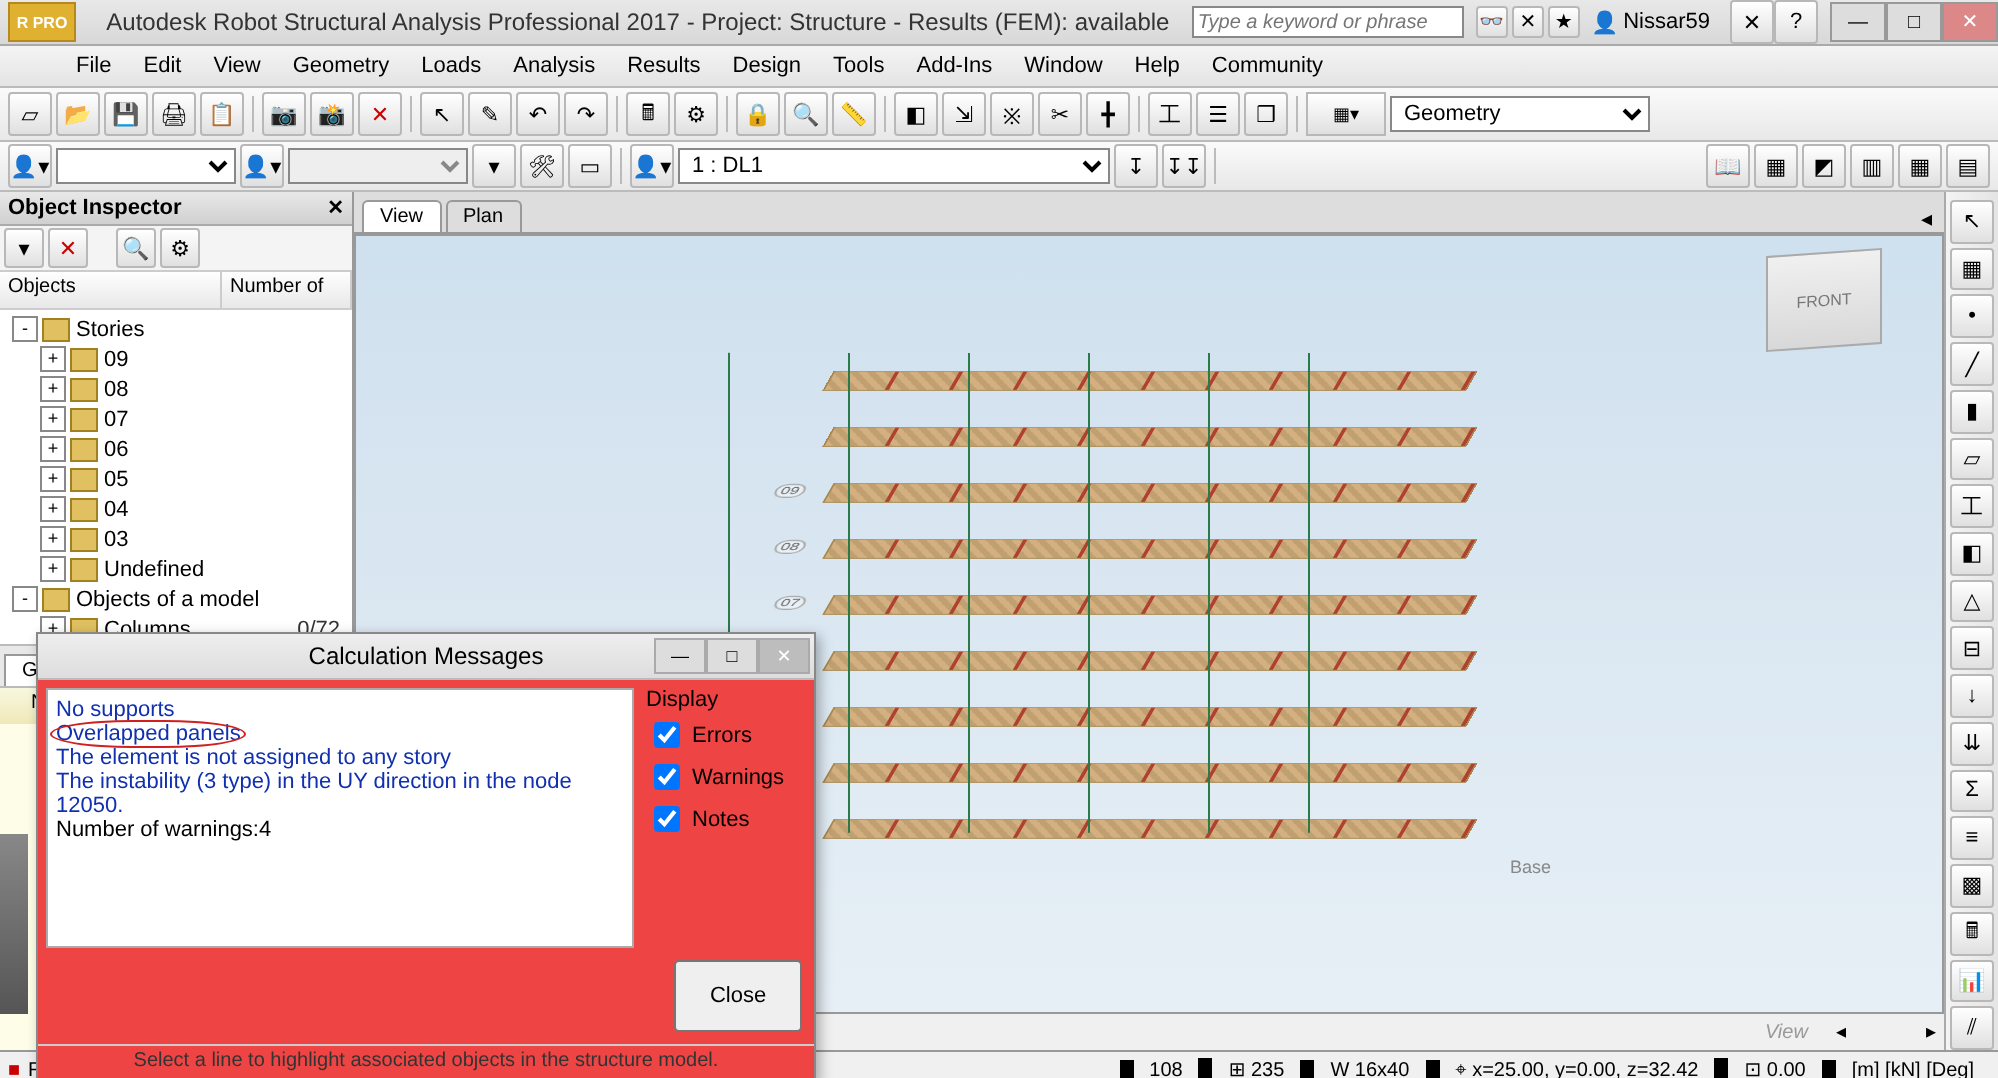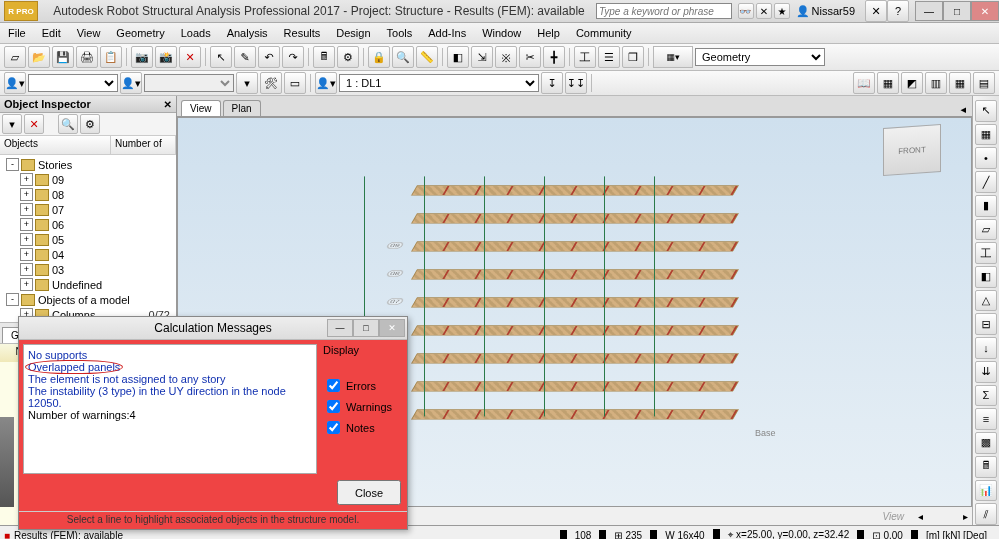--- a/index.html
+++ b/index.html
@@ -7,35 +7,35 @@
 .titlebar .logo{width:32px;height:18px;background:#e0b030;margin:0 4px;display:flex;align-items:center;justify-content:center;font-size:8px;font-weight:bold;color:#fff;border:1px solid #b58820}
 .titlebar .title{flex:1;text-align:center;font-size:12px;color:#333}
 .titlebar input{width:130px;height:14px;font-size:10px;font-style:italic;color:#888;border:1px solid #888;padding:0 2px}
 .titlebar .sys{display:flex;gap:2px;margin-left:6px}
 .titlebar .sys span{width:14px;height:14px;display:inline-flex;align-items:center;justify-content:center;font-size:10px;cursor:pointer}
 .titlebar .user{margin:0 6px;font-size:11px;display:flex;align-items:center;gap:2px}
 .winbtns{display:flex;margin-left:6px}
 .winbtns div{width:26px;height:18px;border:1px solid #999;background:#ddd;display:flex;align-items:center;justify-content:center;font-size:10px;cursor:pointer}
 .winbtns .close{background:#d88;color:#fff}
 
-.menubar{height:20px;background:linear-gradient(#f4f4f4,#e4e4e4);display:flex;align-items:center;border-bottom:1px solid #bbb}
+.menubar{height:20px;background:linear-gradient(#f4f4f4,#e4e4e4);display:flex;align-items:center;padding-left:30px;border-bottom:1px solid #bbb}
 .menubar span{padding:0 8px;cursor:pointer;font-size:11px}
 
 .toolbar{height:26px;background:linear-gradient(#fafafa,#e8e8e8);display:flex;align-items:center;padding:0 4px;gap:2px;border-bottom:1px solid #bbb}
 .tbtn{width:20px;height:20px;border:1px solid #b8b8b8;background:linear-gradient(#fff,#e0e0e0);display:flex;align-items:center;justify-content:center;cursor:pointer;font-size:11px;border-radius:2px}
 .tsep{width:1px;height:18px;background:#bbb;margin:0 2px}
 .combo{height:18px;border:1px solid #888;background:#fff;font-size:11px;padding:0 2px}
 .combo.disabled{background:#eee;color:#888}
 .toolbar .big-combo{width:130px}
 .layout-btn{width:38px;height:20px;border:1px solid #b8b8b8;background:linear-gradient(#fff,#e0e0e0);display:flex;align-items:center;justify-content:center;cursor:pointer;font-size:9px}
 
 .toolbar2{height:24px;background:linear-gradient(#fafafa,#e8e8e8);display:flex;align-items:center;padding:0 4px;gap:2px;border-bottom:1px solid #bbb}
 .toolbar2 select{height:18px;border:1px solid #888;font-size:11px}
 .toolbar2 .wide{width:90px}
-.toolbar2 .wider{width:200px}
+.toolbar2 .wider{width:216px}
 
 .body{display:flex;height:calc(539px - 22px - 20px - 26px - 24px - 18px);position:relative}
 
 .inspector{width:176px;background:#f4f4f4;border-right:1px solid #999;display:flex;flex-direction:column}
 .insp-title{background:linear-gradient(#e8e8e8,#d0d0d0);padding:2px 4px;font-weight:bold;font-size:11px;border-bottom:1px solid #aaa;display:flex;justify-content:space-between;align-items:flex-end}
 .insp-title .x{cursor:pointer;font-size:10px}
 .insp-tools{height:22px;display:flex;align-items:center;gap:2px;padding:0 2px;border-bottom:1px solid #ccc}
 .insp-tools .tbtn{width:18px;height:18px}
 .insp-head{height:18px;background:linear-gradient(#fefefe,#e8e8e8);display:flex;border-bottom:1px solid #ccc;font-size:10px}
 .insp-head div{padding:2px 4px;border-right:1px solid #ccc}
@@ -83,24 +83,24 @@
 .dlg-title{height:22px;background:linear-gradient(#eee,#ddd);display:flex;align-items:center;justify-content:center;font-size:12px;position:relative;border-bottom:1px solid #bbb}
 .dlg-title .wbtn{position:absolute;right:2px;top:2px;display:flex;gap:0}
 .dlg-title .wbtn div{width:24px;height:16px;border:1px solid #aaa;background:#ddd;display:flex;align-items:center;justify-content:center;font-size:9px;cursor:pointer}
 .dlg-title .wbtn .cl{background:#bdbdbd;color:#fff}
 .dlg-body{display:flex;padding:4px;gap:6px}
 .msg-box{flex:1;background:#fff;border:1px solid #aaa;height:120px;padding:4px;font-size:11px;overflow:auto}
 .msg-box .blue{color:#1030b0}
 .msg-box .red-circ{color:#1030b0;position:relative}
 .msg-box .red-circ::before{content:"";position:absolute;left:-3px;right:-3px;top:-1px;bottom:-1px;border:1.5px solid #d02020;border-radius:50%/60%;pointer-events:none}
 .disp-box{width:80px}
-.disp-box .hd{font-size:11px;margin-bottom:20px}
+.disp-box .hd{font-size:11px;margin-bottom:2px}
 .disp-box label{display:flex;align-items:center;gap:3px;font-size:11px;margin:2px 0}
 .dlg-foot{padding:2px 6px 6px;text-align:right}
-.dlg-foot button{width:64px;height:25px;font-size:11px}
+.dlg-foot button{width:64px;height:36px;font-size:11px}
 .dlg-hint{text-align:center;font-size:10px;color:#333;padding:2px 0 4px;border-top:1px solid #ccc}
 
 .taskbar-strip{position:absolute;left:0;bottom:18px;width:14px;height:90px;background:linear-gradient(#888,#555);z-index:40}
 </style>
 </head>
 <body>
 
 <div class="titlebar">
   <div class="logo">R PRO</div>
   <div class="title">Autodesk Robot Structural Analysis Professional 2017 - Project: Structure - Results (FEM): available</div>

